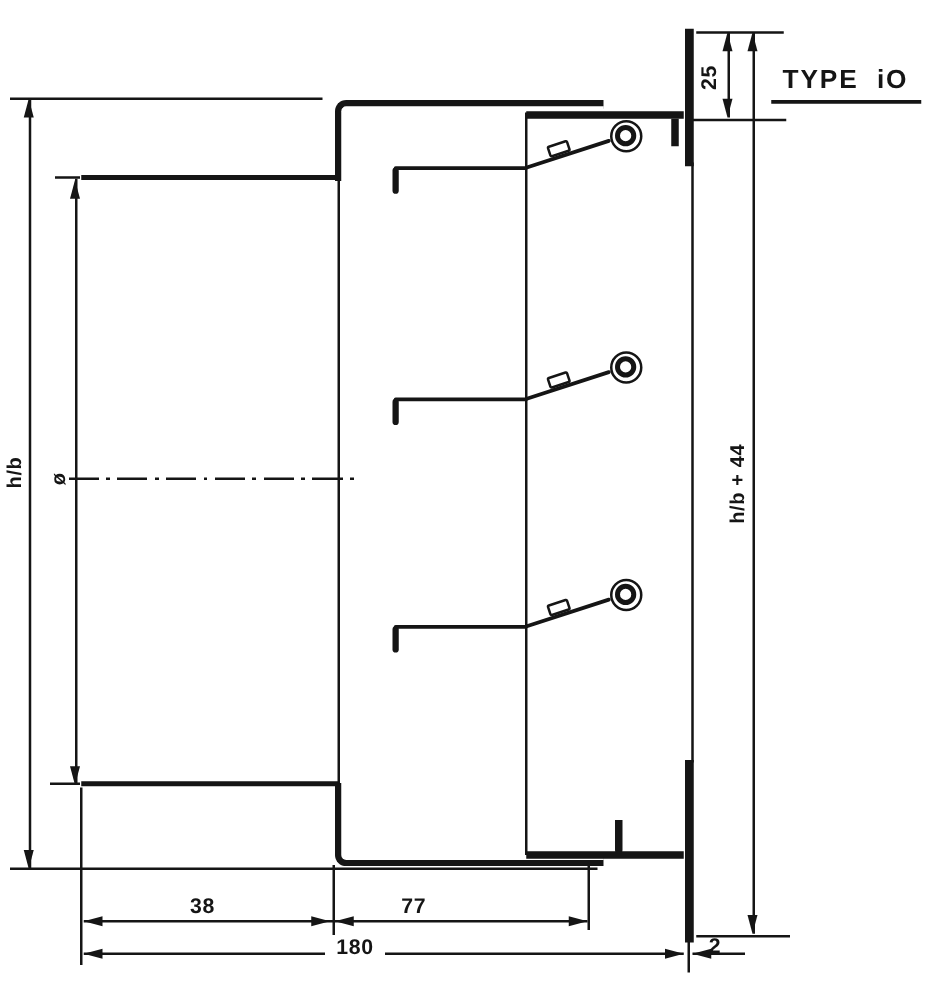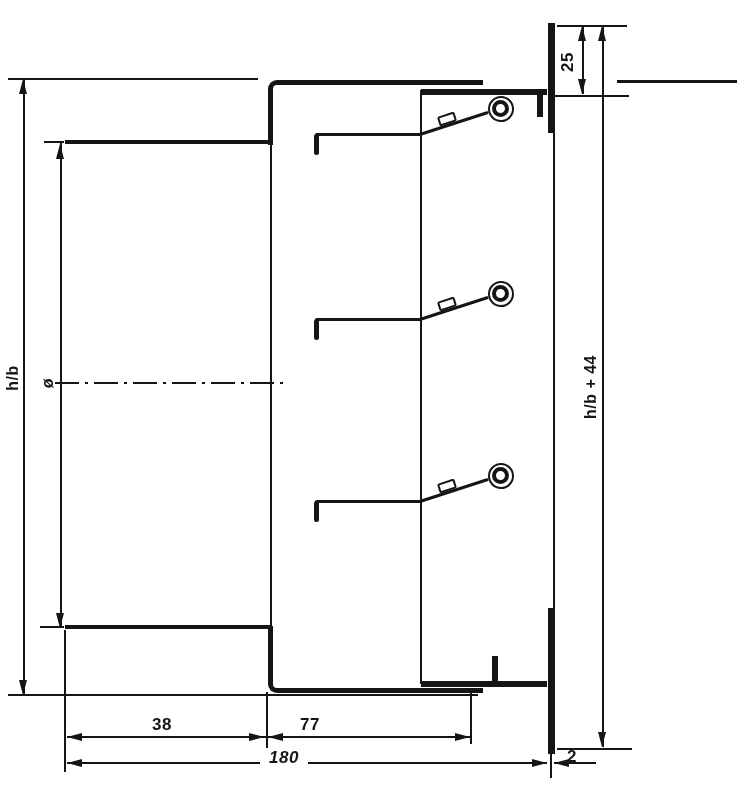--- a/index.html
+++ b/index.html
@@ -27,20 +27,21 @@
   .blade .ring-inner{left:182px;top:10px;width:9px;height:9px;border-width:4px;}
   .centerline{position:absolute;left:55px;top:382px;width:233px;height:2px;
     background:repeating-linear-gradient(90deg,#151515 0 24px,transparent 24px 30px,#151515 30px 33px,transparent 33px 39px);}
   .title{position:absolute;font-weight:bold;font-size:21px;letter-spacing:1.5px;white-space:pre;color:#151515;}
 </style>
 </head>
 <body>
 
 <div class="canvas">
 
+  <div class="title" style="left:626px;top:52px;">TYPE  iO</div>
   <div class="ln" style="left:617px;top:80px;width:120px;height:2.5px;"></div>
 
   <div class="ln" style="left:8px;top:78px;width:250px;height:1.5px;"></div>
   <div class="ln" style="left:8px;top:694px;width:470px;height:1.5px;"></div>
   <div class="ln" style="left:44px;top:141px;width:20px;height:1.5px;"></div>
   <div class="ln" style="left:40px;top:626px;width:24px;height:1.5px;"></div>
   <div class="ln" style="left:64px;top:630px;width:1.5px;height:142px;"></div>
   <div class="ln" style="left:266px;top:692px;width:1.5px;height:56px;"></div>
   <div class="ln" style="left:470px;top:690px;width:1.5px;height:54px;"></div>
   <div class="ln" style="left:550px;top:752px;width:1.5px;height:26px;"></div>
@@ -71,22 +72,22 @@
   <div class="ar ar-rt" style="left:455px;top:733px;"></div>
   <div class="ar ar-lf" style="left:67px;top:759px;"></div>
   <div class="ar ar-rt" style="left:532px;top:759px;"></div>
   <div class="ar ar-lf" style="left:554px;top:759px;"></div>
 
   <div class="dim rot" style="left:-12px;top:369px;width:50px;font-size:16px;">h/b</div>
   <div class="dim rot" style="left:28px;top:374px;width:40px;font-size:16px;">ø</div>
   <div class="dim rot" style="left:543px;top:52px;width:50px;">25</div>
   <div class="dim rot" style="left:546px;top:378px;width:90px;font-size:16px;">h/b + 44</div>
   <div class="dim" style="left:132px;top:715px;width:60px;">38</div>
-  <div class="dim" style="left:280px;top:715px;width:60px;">77</div>
-  <div class="dim" style="left:262px;top:748px;width:44px;font-style:italic;">180</div>
+  <div class="dim" style="left:301px;top:715px;width:60px;">77</div>
+  <div class="dim" style="left:262px;top:748px;width:44px;">180</div>
   <div class="dim" style="left:564px;top:747px;width:16px;">2</div>
 
   <div class="centerline"></div>
 
   <div class="ln" style="left:65px;top:140px;width:206px;height:4px;"></div>
   <div class="ln" style="left:65px;top:625px;width:206px;height:4px;"></div>
 
   <div class="Lshape" style="left:268px;top:80px;width:210px;height:60px;border-left-width:5px;border-top-width:5px;border-top-left-radius:9px;"></div>
   <div class="Lshape" style="left:268px;top:626px;width:210px;height:62px;border-left-width:5px;border-bottom-width:5px;border-bottom-left-radius:9px;"></div>
   <div class="ln" style="left:270px;top:143px;width:1.5px;height:484px;"></div>

